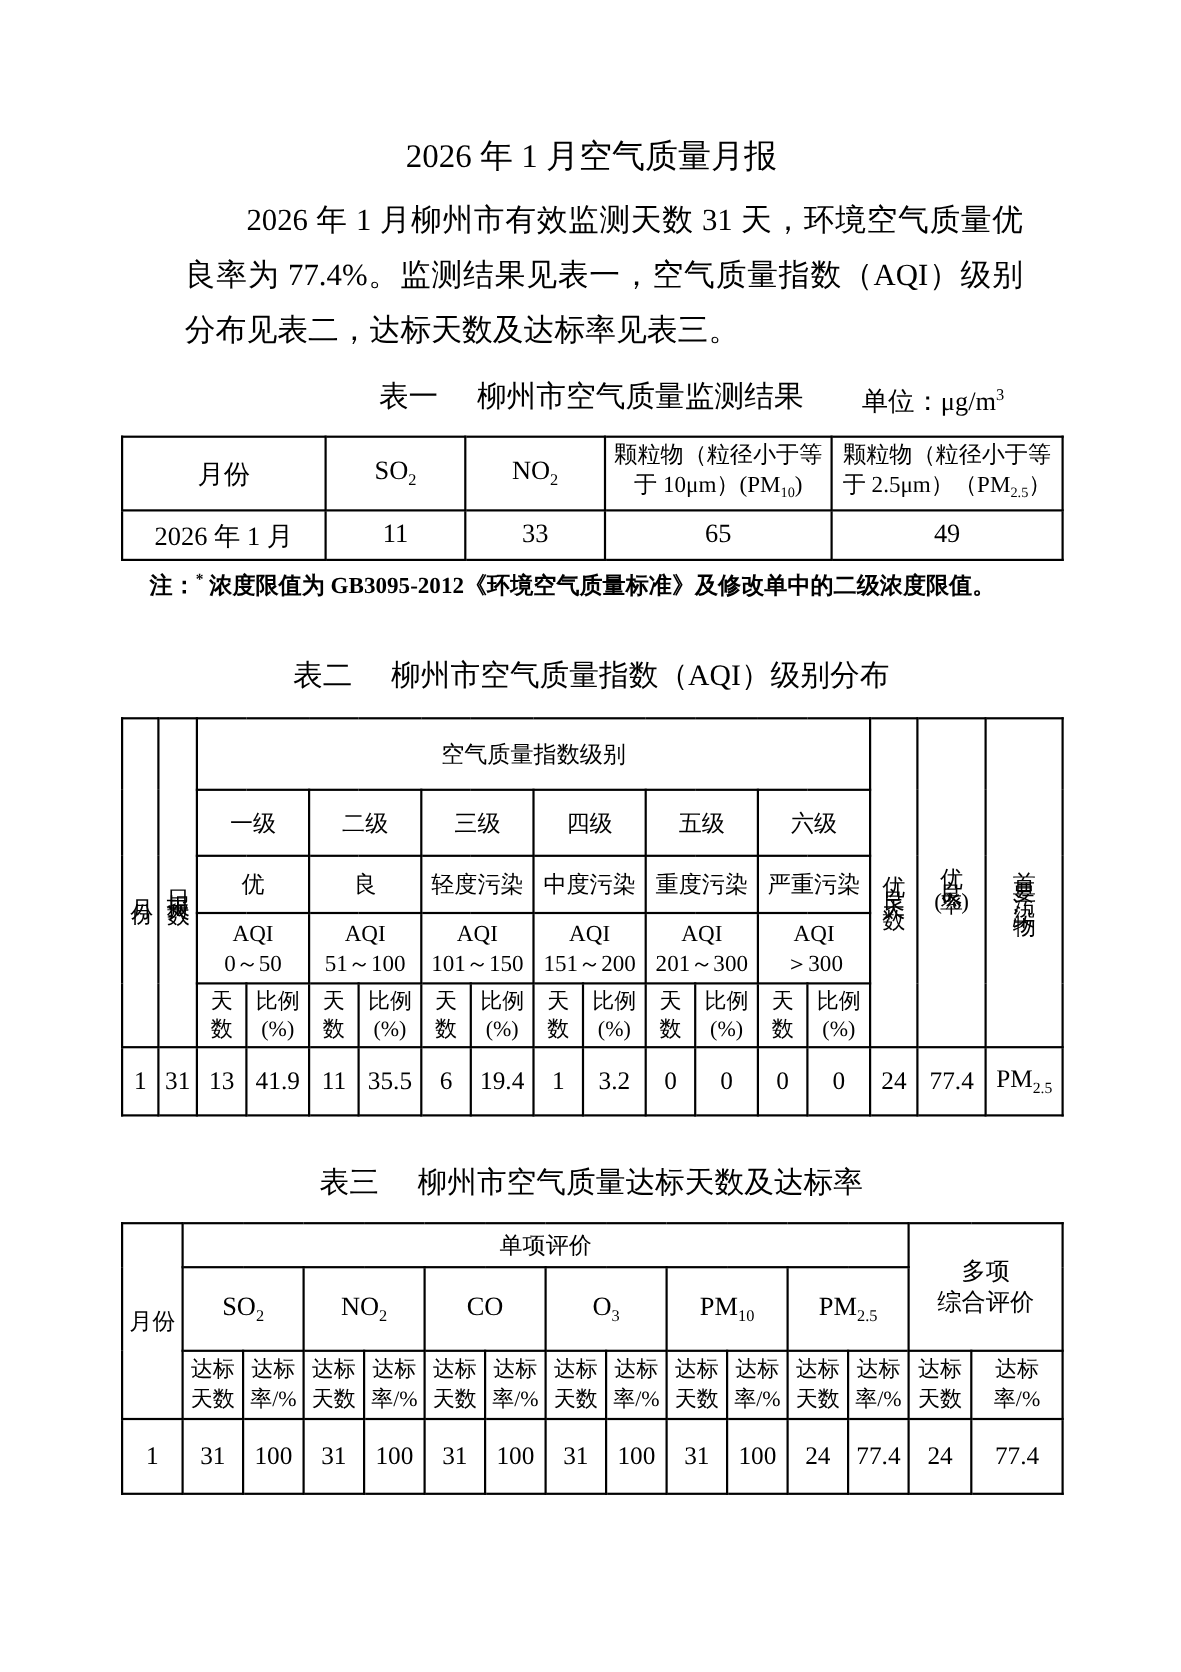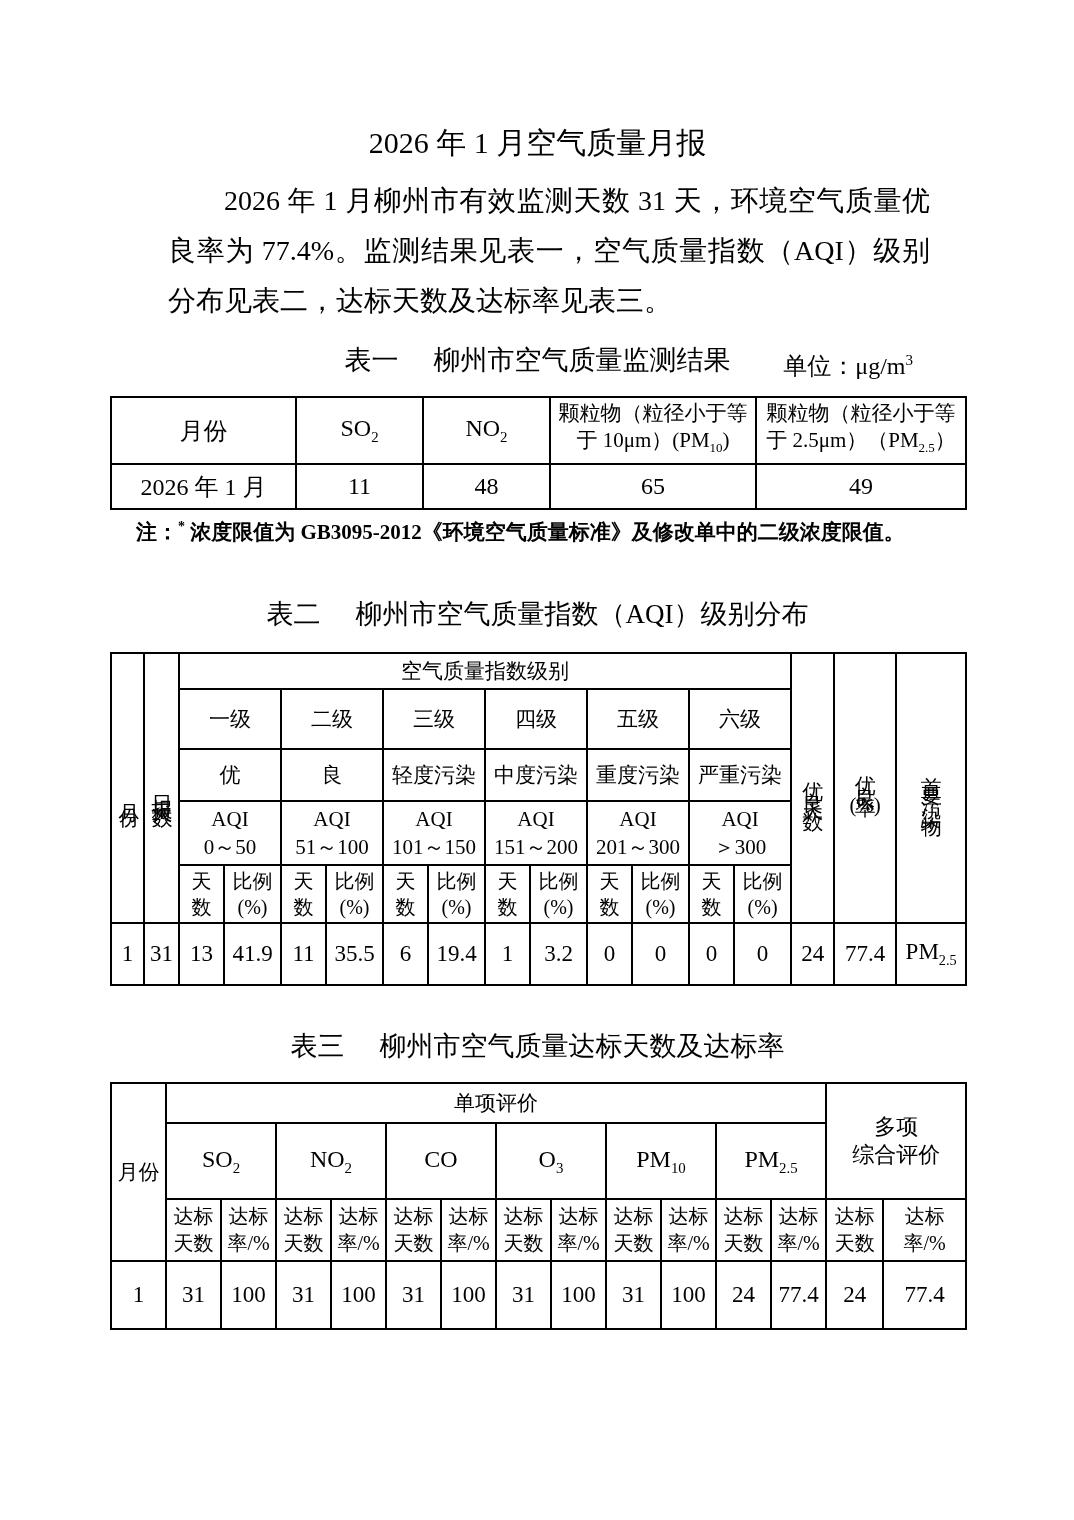--- a/index.html
+++ b/index.html
@@ -65,21 +65,21 @@
   .t1 .datarow { height: 45px; }
   .note {
     margin: 8px 0 0 26px;
     font-size: 21px;
     font-weight: bold;
   }
   .note sup { font-size: 14px; }
   
   .cap2 { margin-top: 50px; }
   .t2 { margin-top: 20px; font-size: 21px; }
-  .t2 .r1 { height: 36px; }
+  .t2 .r1 { height: 65px; }
   .t2 .r2 { height: 60px; }
   .t2 .r3 { height: 52px; }
   .t2 .r3 td { padding: 2px 1px; }
   .t2 .r4 { height: 64px; }
   .t2 .r5 { height: 58px; font-size: 20px; line-height: 26px; }
   .t2 .r6 { height: 62px; font-size: 23px; }
   .blk { display: block; line-height: 28px; }
   .vtext {
     writing-mode: vertical-lr;
     text-orientation: upright;
@@ -124,21 +124,21 @@
         <tr class="hdr">
       <td>月份</td>
       <td><span>SO</span><sub>2</sub></td>
       <td><span>NO</span><sub>2</sub></td>
       <td class="pmhead"><span>颗粒物（粒径小于等于 10μm）(PM</span><sub>10</sub><span>)</span></td>
       <td class="pmhead"><span>颗粒物（粒径小于等于 2.5μm）（PM</span><sub>2.5</sub><span>）</span></td>
     </tr>
     <tr class="datarow">
       <td>2026 年 1 月</td>
       <td>11</td>
-      <td>48</td>
+      <td>33</td>
       <td>65</td>
       <td>49</td>
     </tr>
   </tbody>
     </table>
 
   <div class="note"><span>注：</span><sup>*</sup><span> 浓度限值为 GB3095-2012《环境空气质量标准》及修改单中的二级浓度限值。</span></div>
 
   <div class="caption-row cap2">
     <span class="caption-label">表二</span><span>柳州市空气质量指数（AQI）级别分布</span>

